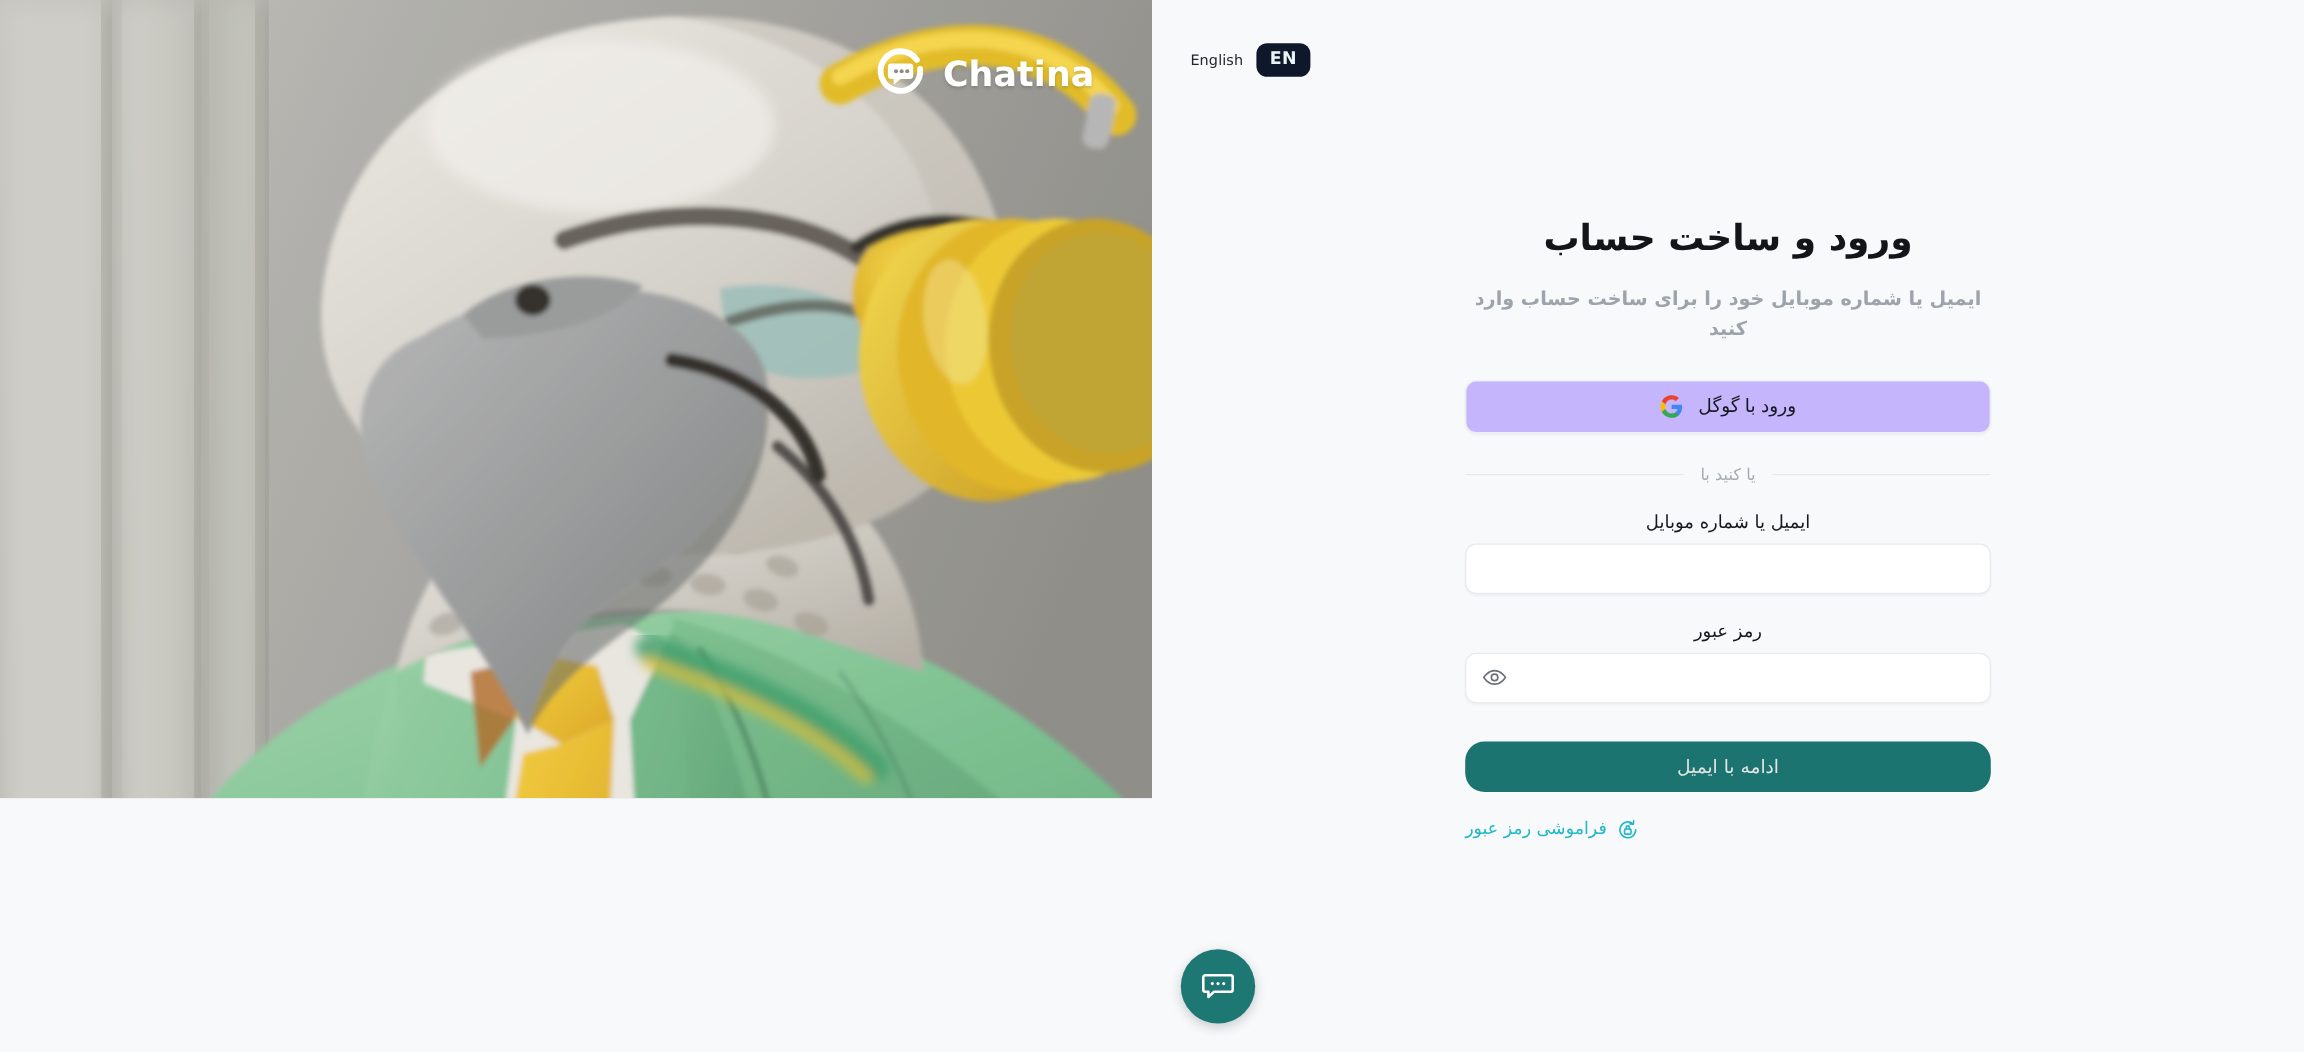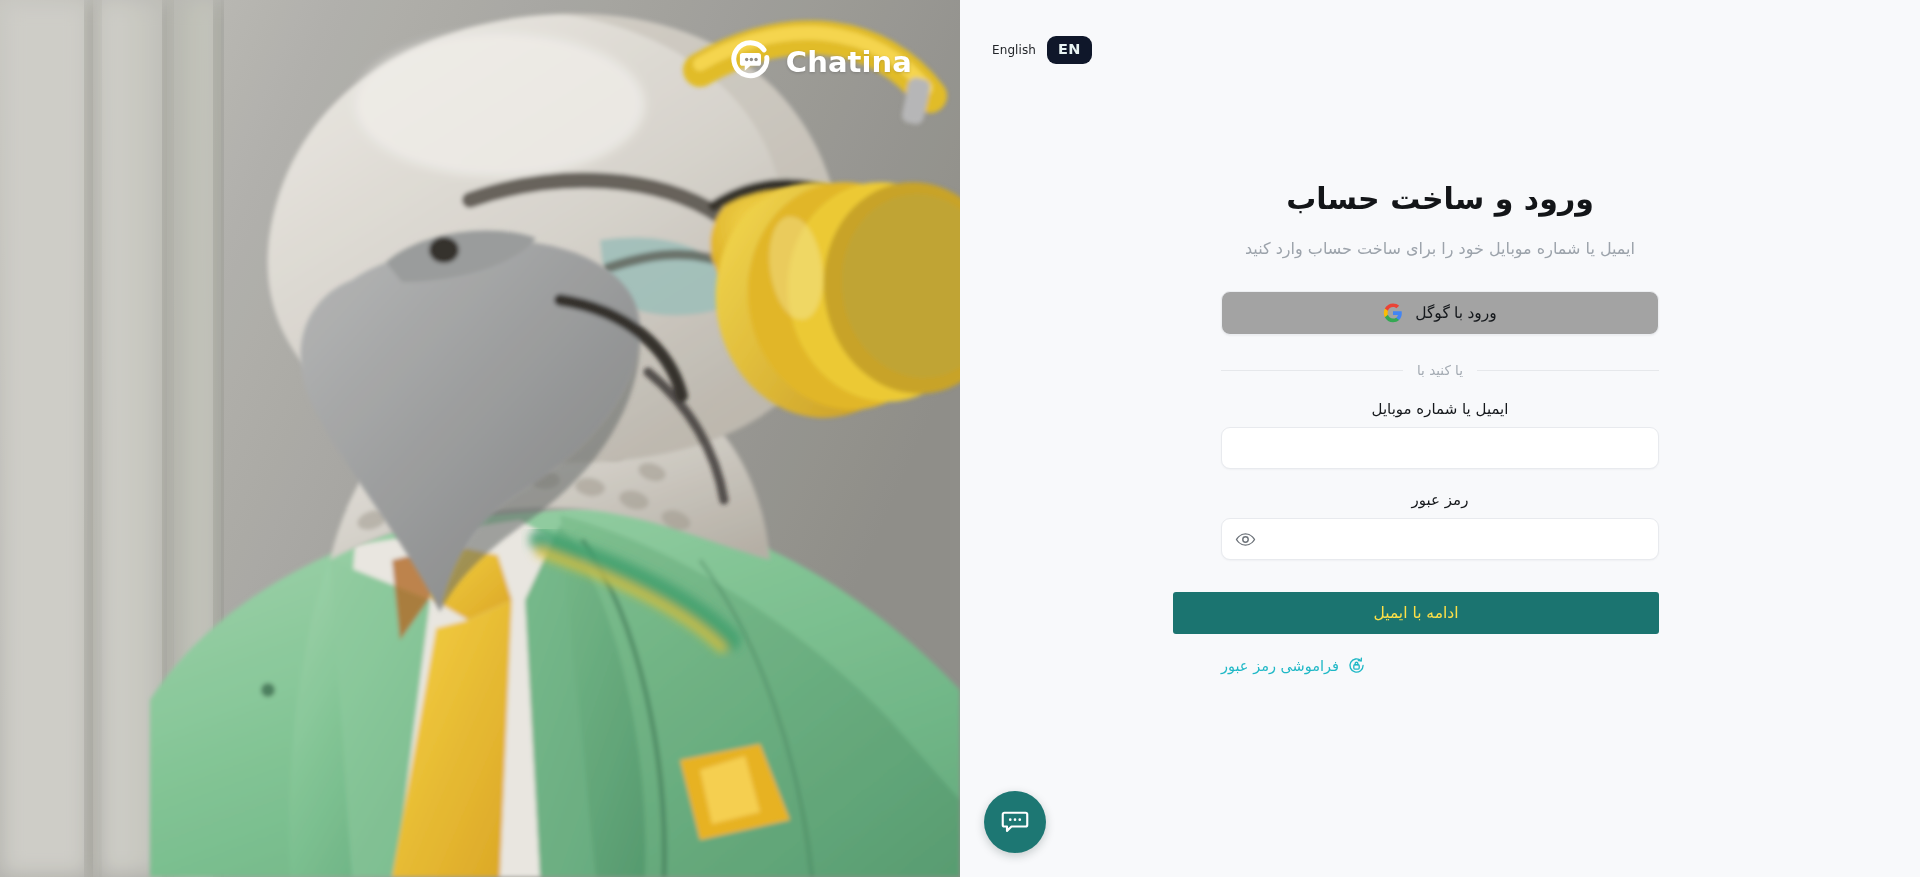--- a/index.html
+++ b/index.html
@@ -70,28 +70,28 @@
     text-align: center;
     letter-spacing: -.2px;
     line-height: 1.35;
   }
   .subtitle {
     margin-top: 16px;
     font-size: 16px;
     color: #9ca3ab;
     text-align: center;
     line-height: 1.6;
-    font-weight: 400;
+    font-weight: 700;
   }
 
   .google-btn {
     margin-top: 30px;
     width: 438px;
     height: 44px;
-    background: #a3a3a3;
+    background: #c4b5fd;
     border: 1px solid #eceef1;
     border-radius: 9px;
     box-shadow: 0 1px 2px rgba(16,24,40,.05);
     display: flex;
     align-items: center;
     justify-content: center;
     gap: 12px;
     cursor: pointer;
     font-size: 15.5px;
     color: #15181c;
@@ -162,26 +162,26 @@
     align-items: center;
     justify-content: center;
     cursor: pointer;
     background: transparent;
     border: 0;
     padding: 0;
   }
 
   .submit-btn {
     margin-top: 32px;
-    width: 486px;
+    width: 438px;
     height: 42px;
     background: #1b7470;
     border: 0;
-    border-radius: 3px;
-    color: #fde047;
+    border-radius: 16px;
+    color: #e5e5e5;
     font-family: inherit;
     font-size: 15.5px;
     cursor: pointer;
     letter-spacing: .1px;
   }
 
   .forgot-row {
     margin-top: 22px;
     width: 438px;
     display: flex;
@@ -211,21 +211,21 @@
     align-items: center;
     justify-content: center;
     cursor: pointer;
     box-shadow: 0 3px 10px rgba(16,40,38,.22);
   }
 
   
   .right-pane {
     position: relative;
     width: 960px;
-    height: 877px;
+    height: 665px;
     flex: 0 0 960px;
     overflow: hidden;
     background: #c2410c;
   }
   .right-pane svg.art { display: block; width: 960px; height: 877px; }
 
   .brand {
     position: absolute;
     top: 40px;
     right: 48px;

